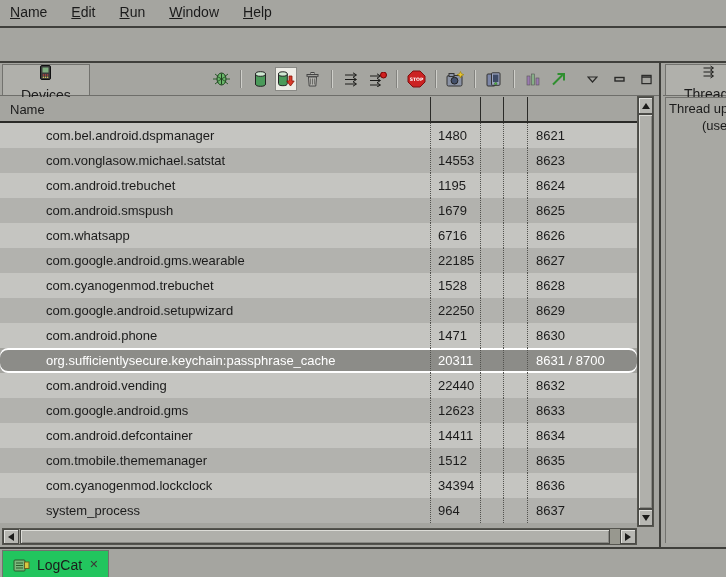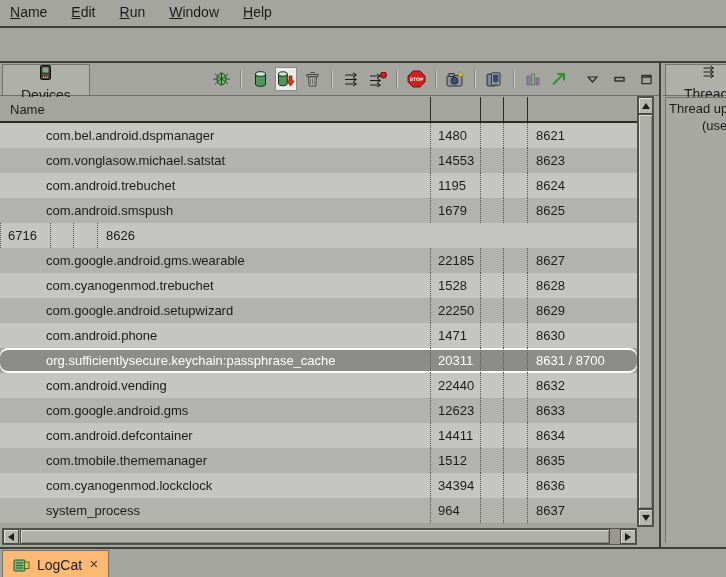--- a/index.html
+++ b/index.html
@@ -104,21 +104,21 @@
     font-size:13px; overflow:hidden; }
   .tp-line { position:absolute; white-space:nowrap; }
   .tp-line1 { top:3px; left:3px; }
   .tp-line2 { top:20px; left:36px; }
 
   
   .bottom-panel { position:absolute; top:547px; left:0; width:726px; height:30px;
     border-top:2px solid #3f3f3b; background:#a5a5a0; }
   .logcat-tab { position:absolute; left:2px; top:1px; height:28px;
     display:inline-flex; align-items:center; gap:7px; padding:0 10px;
-    background:#fdba74; border:1px solid #72726e; border-bottom:none; font-size:14px; }
+    background:#22c55e; border:1px solid #72726e; border-bottom:none; font-size:14px; }
 </style>
 </head>
 <body>
 
 <div class="menubar">
   <span class="menu-item">Name</span>
   <span class="menu-item">Edit</span>
   <span class="menu-item">Run</span>
   <span class="menu-item">Window</span>
   <span class="menu-item">Help</span>
@@ -306,20 +306,21 @@
           <div class="cell c-port">8624</div>
         </div>
         <div class="trow odd">
           <div class="cell c-name">com.android.smspush</div>
           <div class="cell c-pid">1679</div>
           <div class="cell c-a"></div>
           <div class="cell c-b"></div>
           <div class="cell c-port">8625</div>
         </div>
         <div class="trow even">
+          <div class="cell c-name">com.whatsapp</div>
           <div class="cell c-pid">6716</div>
           <div class="cell c-a"></div>
           <div class="cell c-b"></div>
           <div class="cell c-port">8626</div>
         </div>
         <div class="trow odd">
           <div class="cell c-name">com.google.android.gms.wearable</div>
           <div class="cell c-pid">22185</div>
           <div class="cell c-a"></div>
           <div class="cell c-b"></div>

